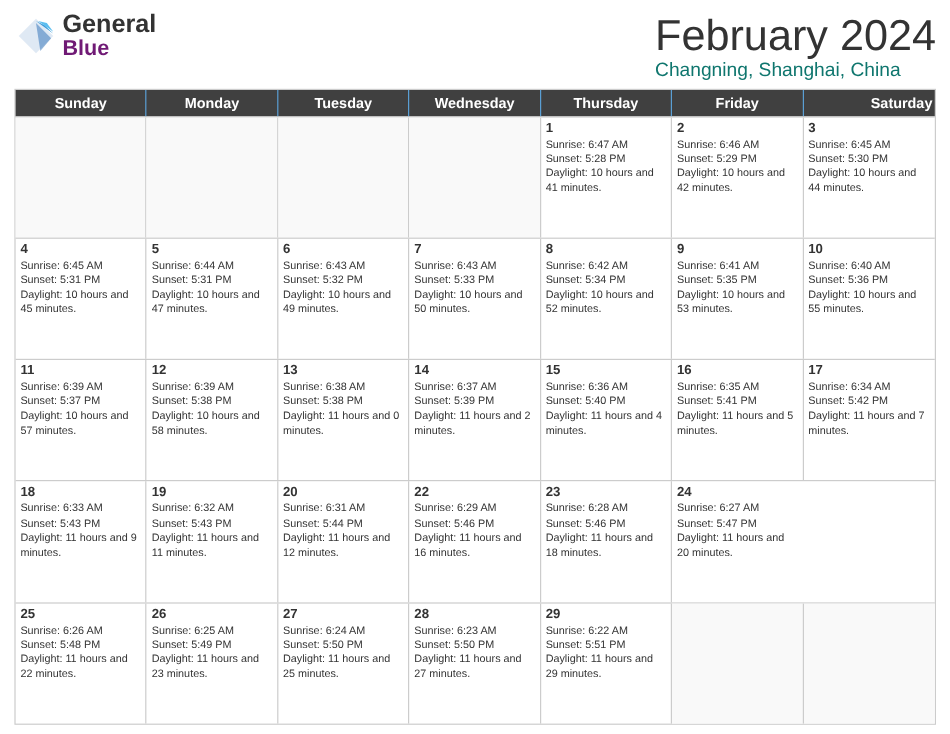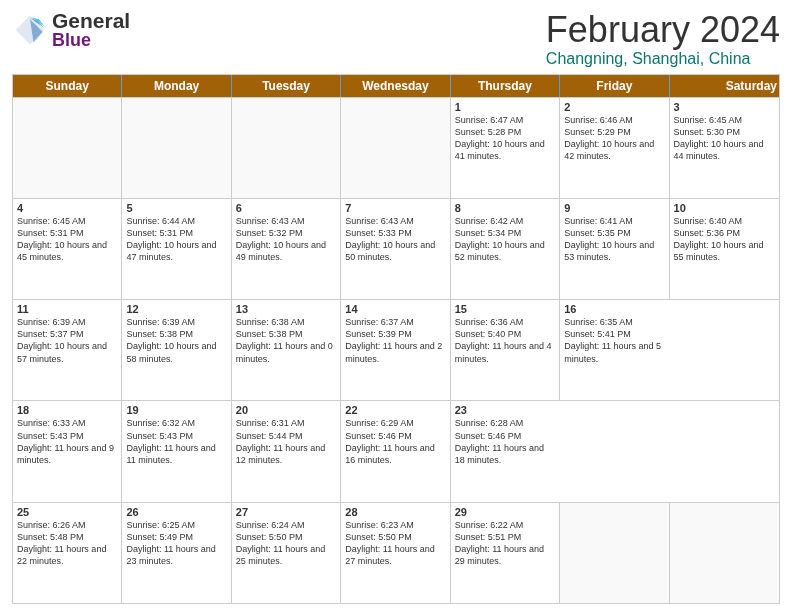--- a/index.html
+++ b/index.html
@@ -62,21 +62,21 @@
     }
     .calendar {
       flex: 1;
       display: flex;
       flex-direction: column;
       border: 1px solid #ccc;
     }
     .cal-header {
       display: grid;
       grid-template-columns: repeat(7, 1fr);
-      background: #a16207;
+      background: #404040;
     }
     .cal-header-cell {
       color: #fff;
       font-size: 12px;
       font-weight: bold;
       text-align: center;
       padding: 4px 2px;
       border-right: 1px solid #5a9fd4;
     }
     .cal-header-cell:last-child { border-right: none; text-align: right; }
@@ -213,20 +213,24 @@
             <div class="cell-content">Sunrise: 6:37 AM<br>Sunset: 5:39 PM<br>Daylight: 11 hours and 2 minutes.</div>
           </div>
           <div class="cal-cell">
             <span class="day-num">15</span>
             <div class="cell-content">Sunrise: 6:36 AM<br>Sunset: 5:40 PM<br>Daylight: 11 hours and 4 minutes.</div>
           </div>
           <div class="cal-cell">
             <span class="day-num">16</span>
             <div class="cell-content">Sunrise: 6:35 AM<br>Sunset: 5:41 PM<br>Daylight: 11 hours and 5 minutes.</div>
           </div>
+          <div class="cal-cell">
+            <span class="day-num">17</span>
+            <div class="cell-content">Sunrise: 6:34 AM<br>Sunset: 5:42 PM<br>Daylight: 11 hours and 7 minutes.</div>
+          </div>
         </div>
         <div class="cal-row">
           <div class="cal-cell">
             <span class="day-num">18</span>
             <div class="cell-content">Sunrise: 6:33 AM<br>Sunset: 5:43 PM<br>Daylight: 11 hours and 9 minutes.</div>
           </div>
           <div class="cal-cell">
             <span class="day-num">19</span>
             <div class="cell-content">Sunrise: 6:32 AM<br>Sunset: 5:43 PM<br>Daylight: 11 hours and 11 minutes.</div>
           </div>
@@ -234,20 +238,24 @@
             <span class="day-num">20</span>
             <div class="cell-content">Sunrise: 6:31 AM<br>Sunset: 5:44 PM<br>Daylight: 11 hours and 12 minutes.</div>
           </div>
           <div class="cal-cell">
             <span class="day-num">22</span>
             <div class="cell-content">Sunrise: 6:29 AM<br>Sunset: 5:46 PM<br>Daylight: 11 hours and 16 minutes.</div>
           </div>
           <div class="cal-cell">
             <span class="day-num">23</span>
             <div class="cell-content">Sunrise: 6:28 AM<br>Sunset: 5:46 PM<br>Daylight: 11 hours and 18 minutes.</div>
+          </div>
+          <div class="cal-cell">
+            <span class="day-num">24</span>
+            <div class="cell-content">Sunrise: 6:27 AM<br>Sunset: 5:47 PM<br>Daylight: 11 hours and 20 minutes.</div>
           </div>
         </div>
         <div class="cal-row">
           <div class="cal-cell">
             <span class="day-num">25</span>
             <div class="cell-content">Sunrise: 6:26 AM<br>Sunset: 5:48 PM<br>Daylight: 11 hours and 22 minutes.</div>
           </div>
           <div class="cal-cell">
             <span class="day-num">26</span>
             <div class="cell-content">Sunrise: 6:25 AM<br>Sunset: 5:49 PM<br>Daylight: 11 hours and 23 minutes.</div>

